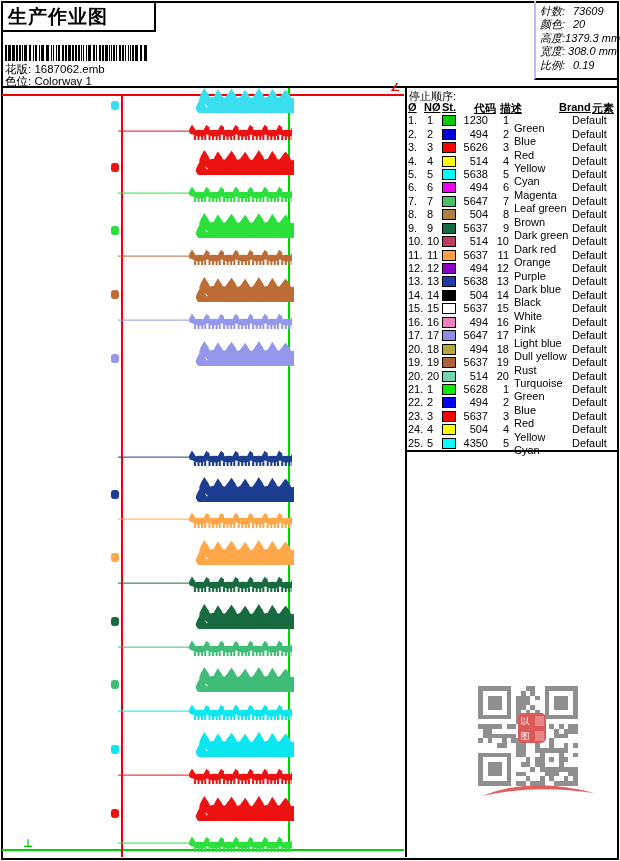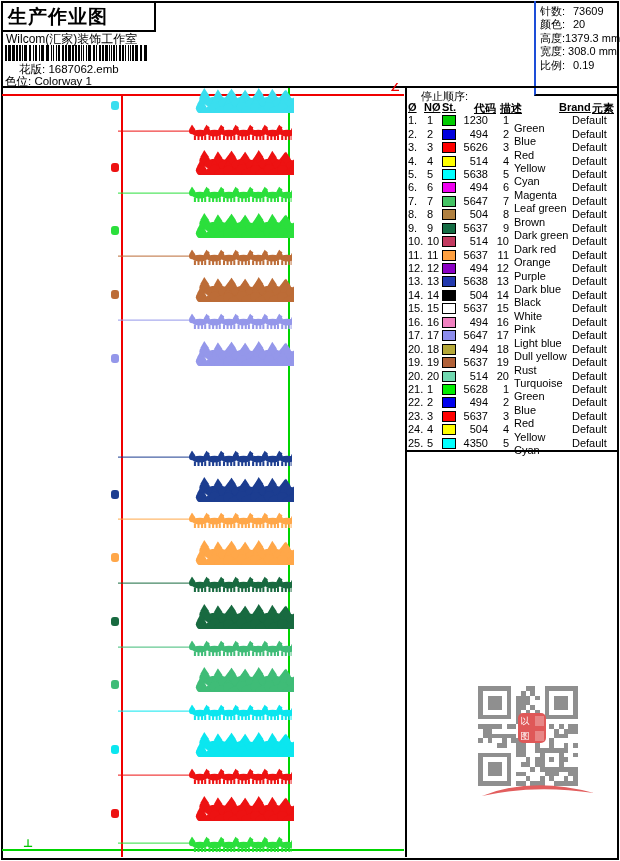--- a/index.html
+++ b/index.html
@@ -12,29 +12,29 @@
   .title-box{left:1px;top:1px;width:146px;height:27px;border:2px solid #000;
              display:flex;align-items:center;padding-left:5px;box-sizing:content-box;}
   .title-box span{font-size:19px;font-weight:bold;letter-spacing:1px;white-space:nowrap;}
   .studio{left:6px;top:31px;font-size:12px;white-space:nowrap;}
   .barcode{left:5px;top:45px;width:142px;height:16px;}
   .barcode i{position:absolute;top:0;height:100%;background:#000;}
   .meta-line{font-size:11.5px;white-space:nowrap;}
   .hsep{left:2px;top:86px;width:615px;height:2px;background:#000;}
 
   
-  .stats{left:534px;top:1px;width:83px;height:95px;border-left:2px solid #1d4ed8;border-bottom:2px solid #000;
-         padding:4px 0 0 4px;box-sizing:border-box;}
+  .stats{left:534px;top:1px;width:83px;height:79px;border-left:2px solid #c4b5fd;border-bottom:2px solid #000;
+         padding:4px 0 0 4px;box-sizing:border-box;font-style:italic;}
   .stat-row{display:flex;font-size:11px;line-height:13.4px;white-space:nowrap;}
   .stat-row .lb{width:33px;}
 
   
   .panel-vline{left:405px;top:87px;width:2px;height:770px;background:#000;}
   .table-bottom{left:406px;top:450px;width:211px;height:2px;background:#000;}
-  .tbl-title{left:421px;top:89px;font-size:11px;}
+  .tbl-title{left:409px;top:89px;font-size:11px;}
   .th{position:absolute;top:101px;font-size:11px;font-weight:bold;text-decoration:underline;white-space:nowrap;}
   .rows{left:406px;top:114px;width:211px;}
   .trow{display:flex;height:13.45px;font-size:11px;line-height:13px;align-items:center;}
   .c-stop{width:19px;padding-left:2px;}
   .c-needle{width:15px;}
   .c-sw{width:17px;display:flex;align-items:center;}
   .sw{width:12px;height:9px;border:1px solid #000;}
   .c-st{width:29px;text-align:right;}
   .c-code{width:21px;text-align:right;}
   .c-desc{width:55px;padding-left:5px;white-space:nowrap;margin-top:15px;}
@@ -76,21 +76,20 @@
       <rect x="10.8" y="9.4" width="1.7" height="4.2"></rect>
       <rect x="13.4" y="9.0" width="1.7" height="4.4"></rect>
     </symbol>
   </svg>
 
   <div class="abs page-border"></div>
 
   <div class="abs title-box">
     <span>生产作业图</span>
   </div>
-  <div class="abs studio">Wilcom(汇家)装饰工作室</div>
   <div class="abs barcode" id="barcode">
       <i style="left:0px;width:2px"></i>
       <i style="left:3px;width:3px"></i>
       <i style="left:7px;width:3px"></i>
       <i style="left:11px;width:2px"></i>
       <i style="left:14px;width:2px"></i>
       <i style="left:17px;width:1px"></i>
       <i style="left:19px;width:3px"></i>
       <i style="left:24px;width:2px"></i>
       <i style="left:28px;width:1px"></i>
@@ -124,21 +123,21 @@
       <i style="left:114px;width:2px"></i>
       <i style="left:117px;width:2px"></i>
       <i style="left:120px;width:1px"></i>
       <i style="left:123px;width:1px"></i>
       <i style="left:125px;width:1px"></i>
       <i style="left:127px;width:2px"></i>
       <i style="left:130px;width:3px"></i>
       <i style="left:135px;width:2px"></i>
       <i style="left:139px;width:3px"></i>
     </div>
-  <div class="abs meta-line" style="left:19px;top:62px;">
+  <div class="abs meta-line" style="left:5px;top:62px;">
     <span>花版:</span>
     <span>1687062.emb</span>
   </div>
   <div class="abs meta-line" style="left:5px;top:74px;">
     <span>色位:</span>
     <span>Colorway 1</span>
   </div>
 
   <div class="abs stats">
     <div class="stat-row">

